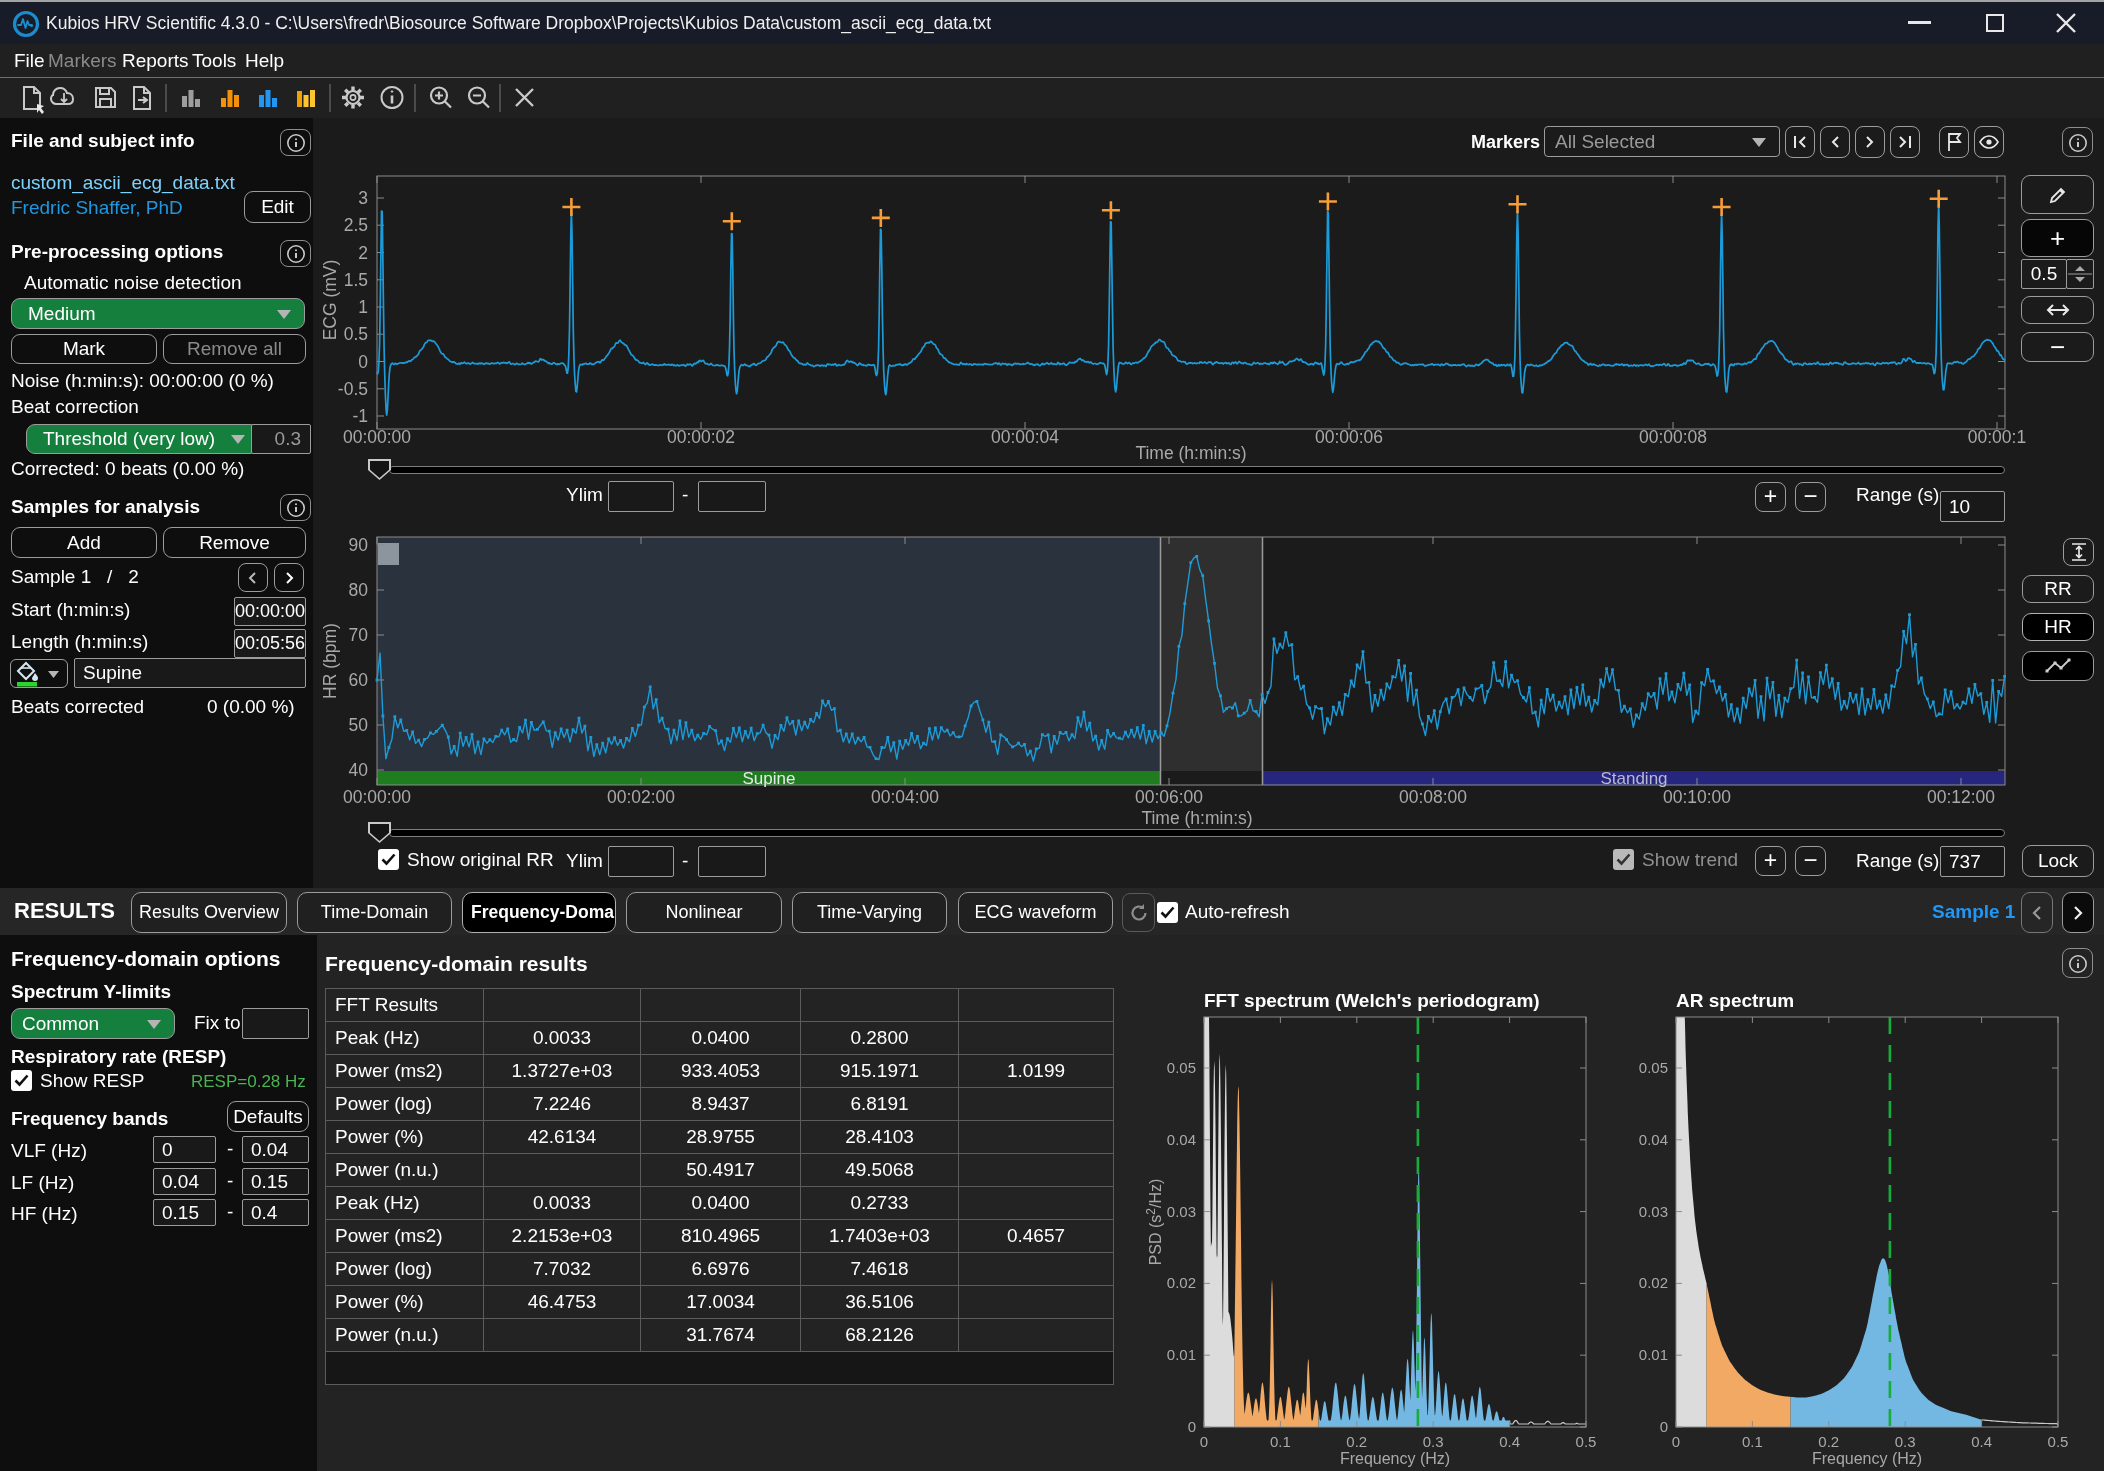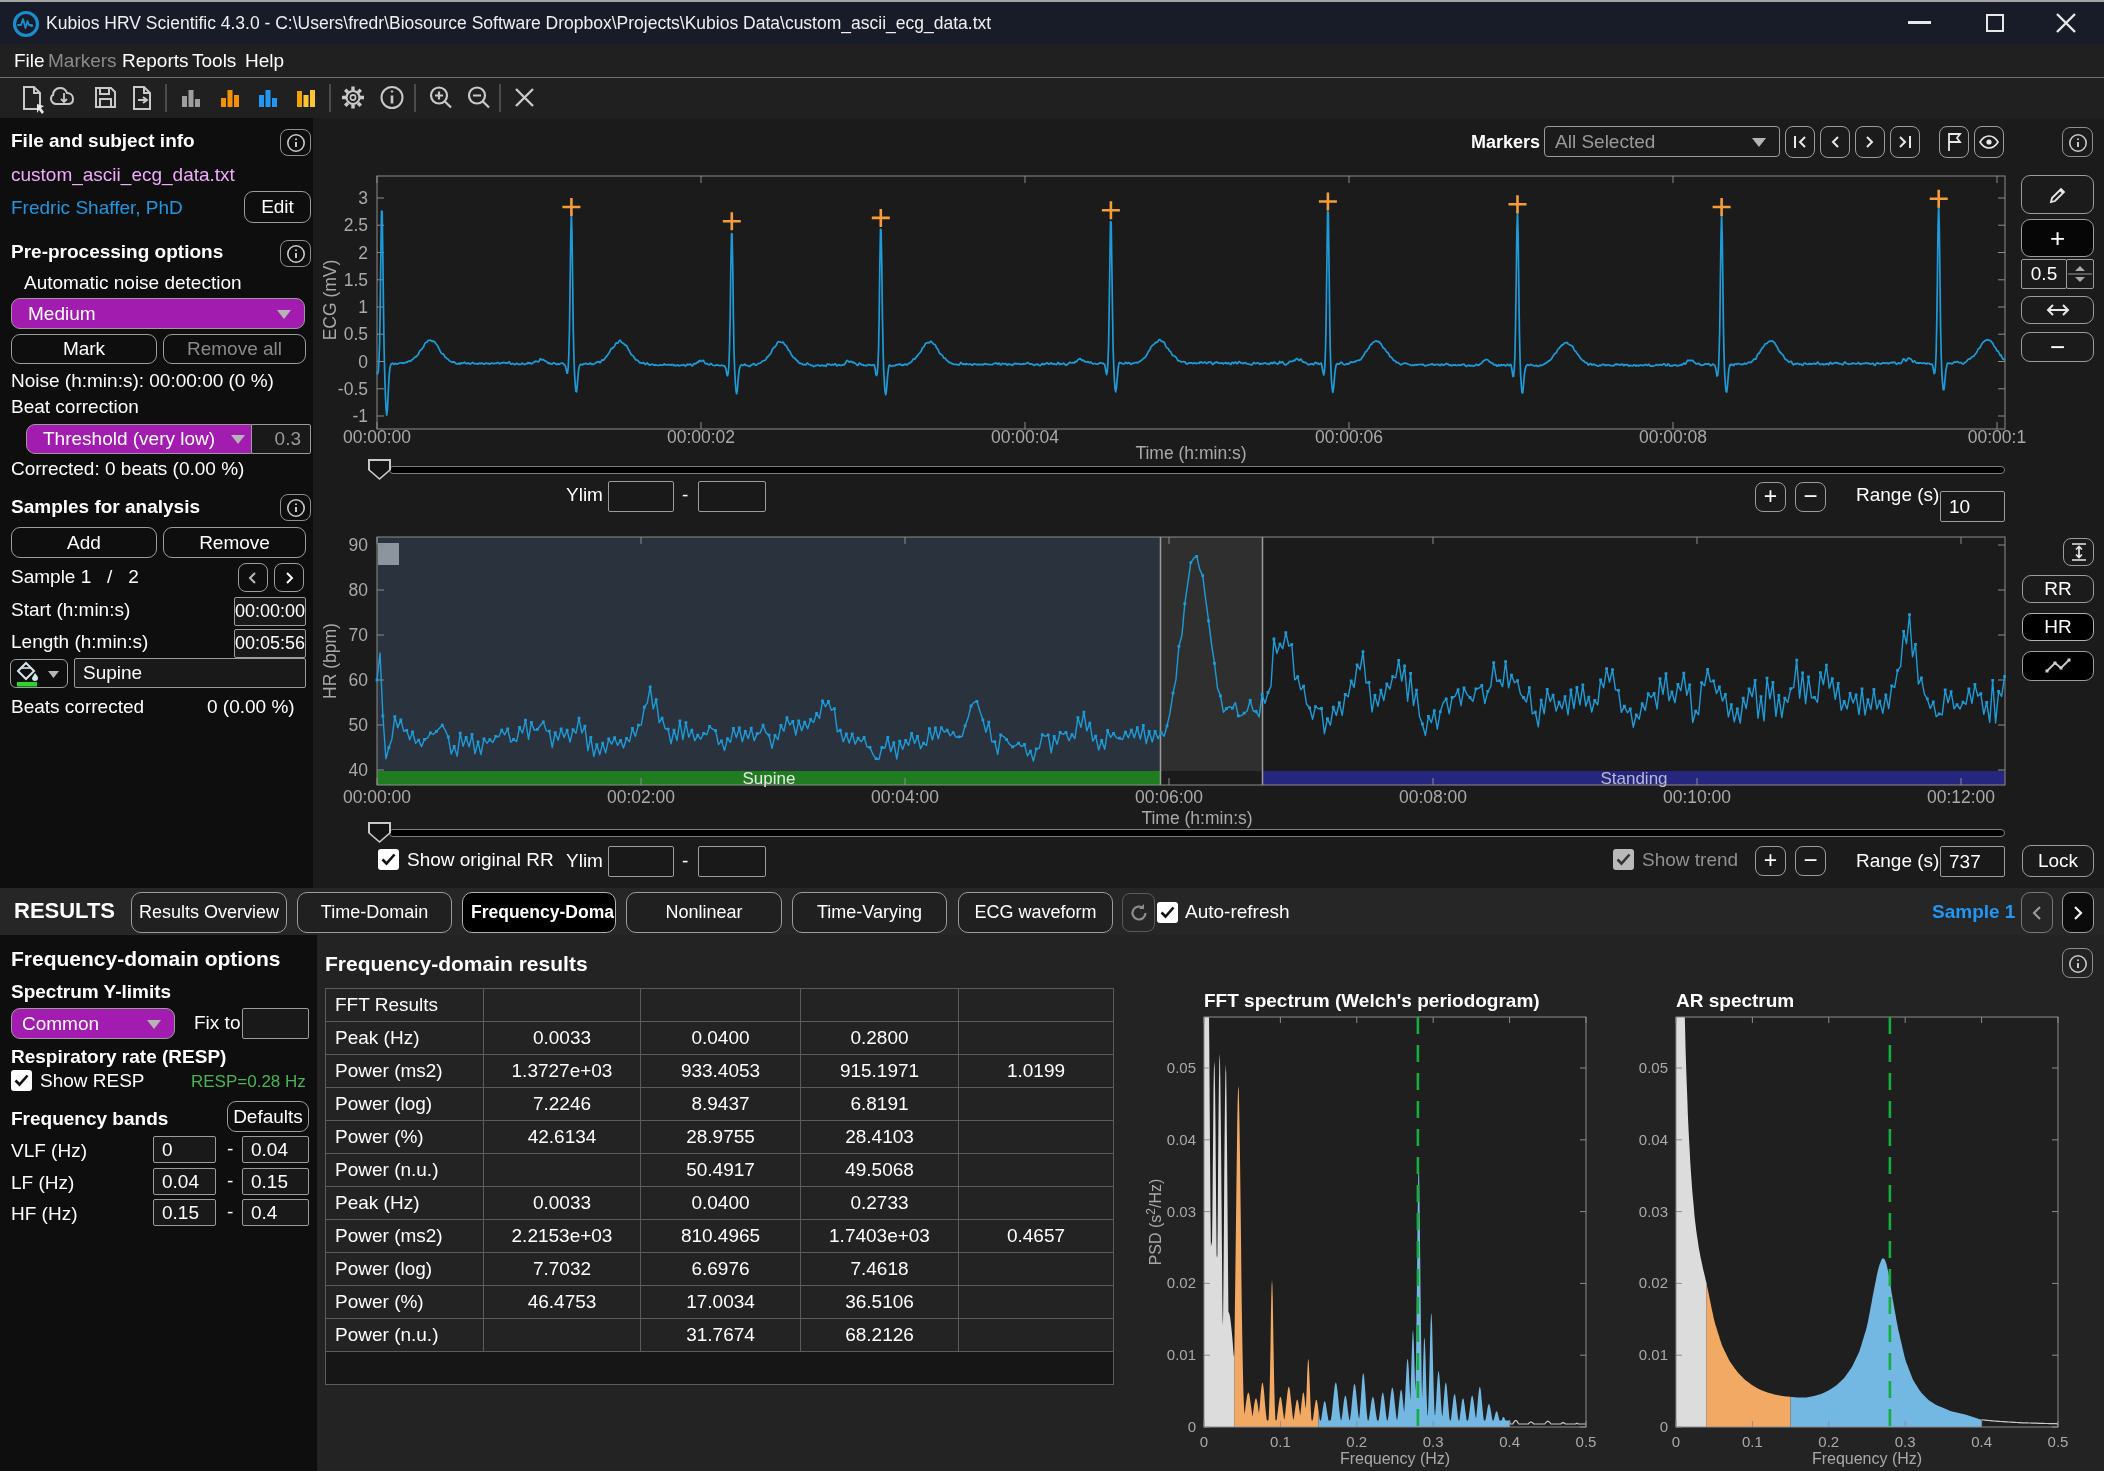--- a/index.html
+++ b/index.html
@@ -14,21 +14,21 @@
 .chartarea{position:absolute;left:313px;top:118px;width:1791px;height:770px;background:#1b1b1b}
 .resultsbar{position:absolute;left:0;top:888px;width:2104px;height:47px;background:#262626}
 .botleft{position:absolute;left:0;top:935px;width:317px;height:536px;background:#0e0e0e}
 .botright{position:absolute;left:317px;top:935px;width:1787px;height:536px;background:#232323}
 .btn{position:absolute;border:1px solid #9c9c9c;border-radius:9px;background:transparent;
   color:#fff;display:flex;align-items:center;justify-content:center;font-size:19px}
 .inp{position:absolute;border:1px solid #9c9c9c;border-radius:2px;background:#191919;
   color:#fff;display:flex;align-items:center;font-size:19px;padding-left:8px}
 .inp.ctr{justify-content:center;padding-left:0}
 .inp.rt{justify-content:flex-end;padding-left:0;padding-right:9px}
-.drop{position:absolute;border:1px solid #9c9c9c;border-radius:9px;background:#a21caf;
+.drop{position:absolute;border:1px solid #9c9c9c;border-radius:9px;background:#15803d;
   color:#fff;display:flex;align-items:center;font-size:19px;padding-left:16px}
 .drop:after{content:"";position:absolute;right:13px;top:50%;margin-top:-4px;
   border-left:7px solid transparent;border-right:7px solid transparent;border-top:9px solid #b5b5b5}
 .lbl{position:absolute;white-space:nowrap}
 .cb{position:absolute;width:21px;height:21px;background:#fff;border-radius:3px}
 .cb svg{position:absolute;left:1px;top:1px}
 .infob{position:absolute;width:31px;height:27px;border:1px solid #8e8e8e;border-radius:8px}
 .infob svg{position:absolute;left:5px;top:3px}
 .tab{position:absolute;top:892px;height:41px;border:1px solid #9c9c9c;border-radius:10px;
   display:flex;align-items:center;justify-content:center;background:#202020;white-space:nowrap;overflow:hidden;font-size:18px}
@@ -243,21 +243,21 @@
 </svg>
 
 <div class="lbl bold" style="left:11px;top:130px">File and subject info</div>
 <div class="infob" style="left:280px;top:129px">
     <svg width="20" height="20" viewBox="0 0 20 20">
       <circle cx="10" cy="10" r="8.2" fill="none" stroke="#c9c9c9" stroke-width="1.6"></circle>
       <path d="M10 9v5" stroke="#c9c9c9" stroke-width="2"></path>
       <circle cx="10" cy="6.2" r="1" fill="#c9c9c9"></circle>
     </svg>
   </div>
-<div class="lbl" style="left:11px;top:164px;color:#f0abfc">custom_ascii_ecg_data.txt</div>
+<div class="lbl" style="left:11px;top:172px;color:#7dd3fc">custom_ascii_ecg_data.txt</div>
 <div class="lbl" style="left:11px;top:197px;color:#2196e0">Fredric Shaffer, PhD</div>
 <div class="btn" style="left:244px;top:191px;width:67px;height:32px">Edit</div>
 <div class="lbl bold" style="left:11px;top:241px">Pre-processing options</div>
 <div class="infob" style="left:280px;top:240px">
     <svg width="20" height="20" viewBox="0 0 20 20">
       <circle cx="10" cy="10" r="8.2" fill="none" stroke="#c9c9c9" stroke-width="1.6"></circle>
       <path d="M10 9v5" stroke="#c9c9c9" stroke-width="2"></path>
       <circle cx="10" cy="6.2" r="1" fill="#c9c9c9"></circle>
     </svg>
   </div>

